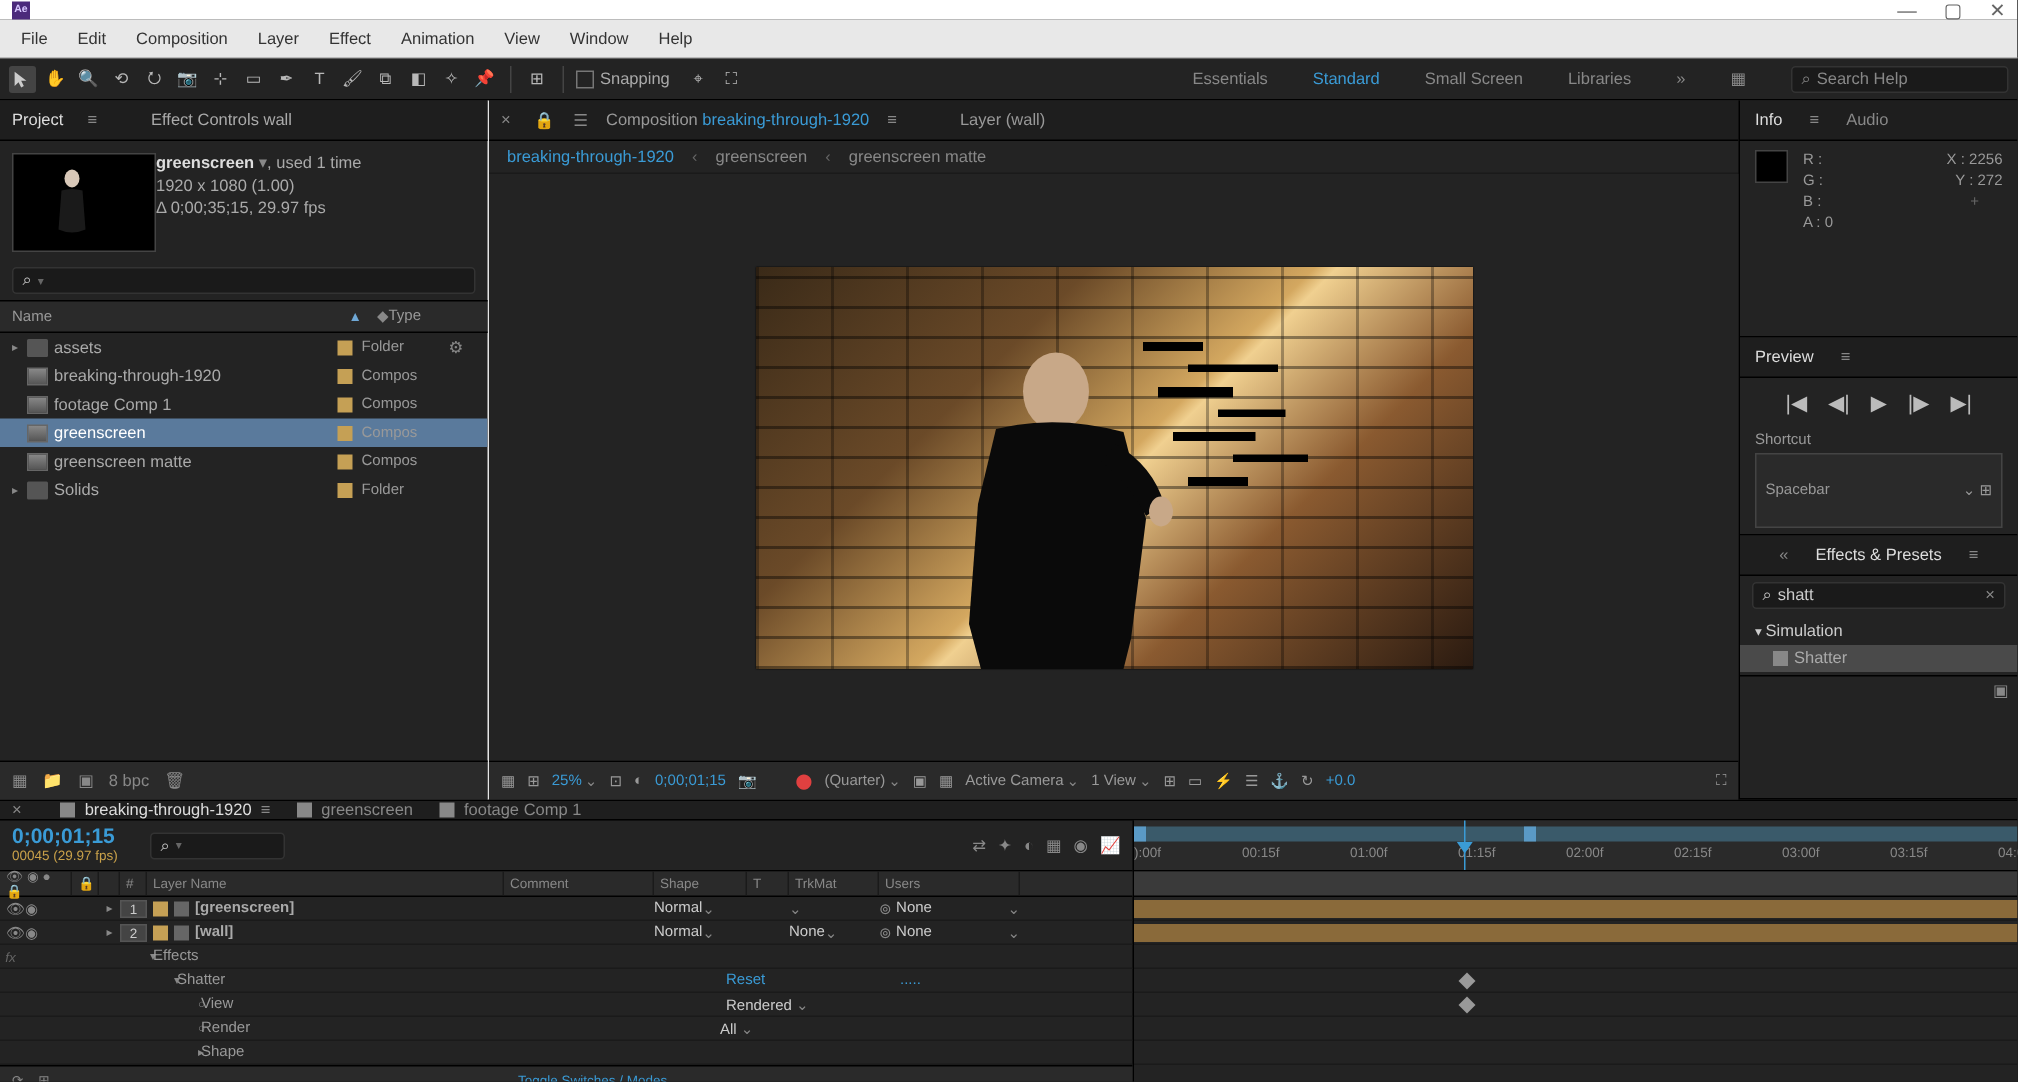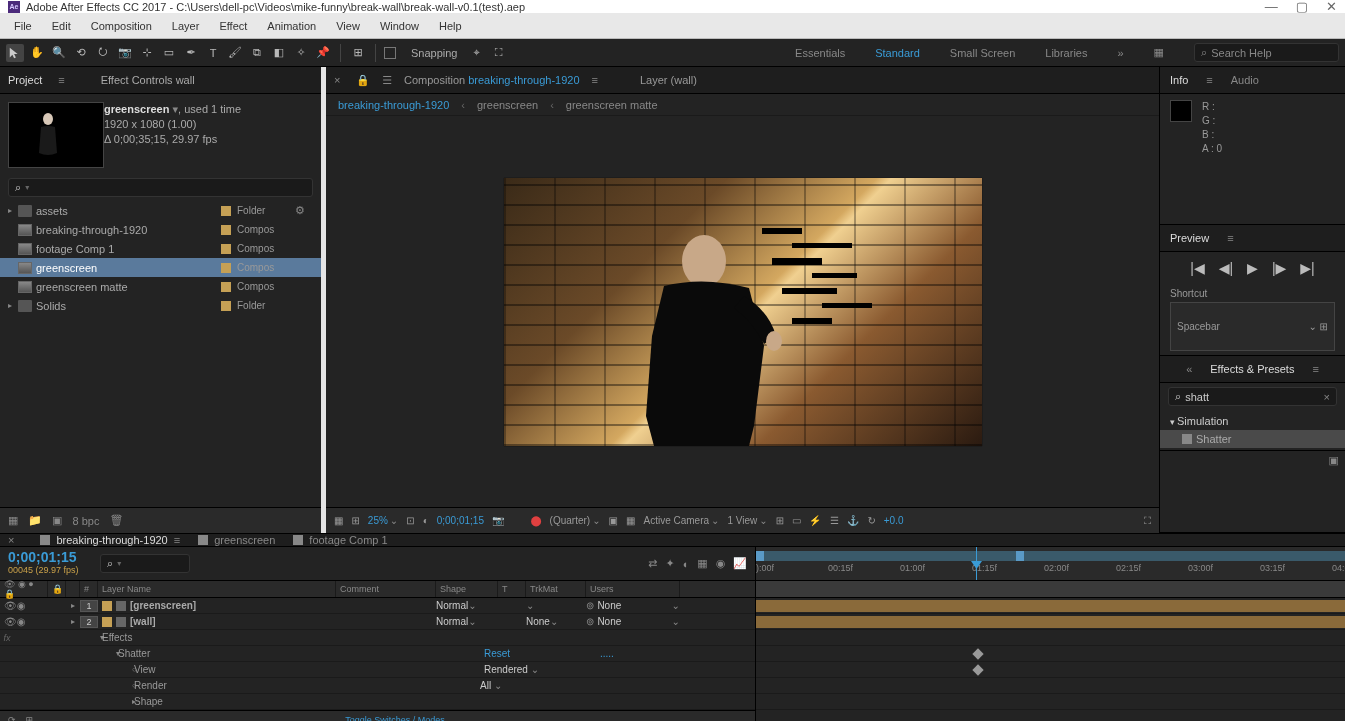--- a/index.html
+++ b/index.html
@@ -6,28 +6,28 @@
 body { background: #232323; color: #ccc; font-size: 11px; overflow: hidden; width: 1345px; height: 721px; }
 .titlebar { background: #fff; color: #333; height: 13px; display: flex; align-items: center; padding: 0 8px; font-size: 11px; }
 .titlebar .app-icon { width: 12px; height: 12px; background: #4b2a7b; margin-right: 6px; display: inline-flex; align-items: center; justify-content: center; color: #d8c8ff; font-size: 7px; font-weight: bold; }
 .titlebar .wincontrols { margin-left: auto; display: flex; gap: 18px; color: #666; font-size: 13px; }
 .menubar { background: #e8e8e8; color: #333; height: 26px; display: flex; align-items: center; padding: 0 4px; border-bottom: 1px solid #bbb; }
 .menubar span { padding: 4px 10px; cursor: default; }
 .toolbar { background: #232323; height: 28px; display: flex; align-items: center; border-bottom: 1px solid #000; padding: 0 6px; gap: 4px; }
 .toolbar .tool { width: 18px; height: 18px; display: inline-flex; align-items: center; justify-content: center; color: #b8b8b8; cursor: pointer; }
 .toolbar .tool.active { background: #444; border-radius: 2px; }
 .toolbar .sep { width: 1px; height: 18px; background: #444; margin: 0 4px; }
-.toolbar .snapping { color: #aaa; display: flex; align-items: flex-start; gap: 15px; }
+.toolbar .snapping { color: #aaa; display: flex; align-items: flex-start; gap: 4px; }
 .toolbar .checkbox { width: 12px; height: 12px; border: 1px solid #777; display: inline-block; }
 .workspace-tabs { margin-left: auto; display: flex; gap: 30px; align-items: center; }
 .workspace-tabs span { color: #888; cursor: pointer; }
 .workspace-tabs span.active { color: #3a9bd6; }
 .toolbar .search { background: #1a1a1a; border: 1px solid #333; padding: 2px 6px; width: 145px; color: #888; display: flex; align-items: center; gap: 4px; border-radius: 3px; }
 .main { display: flex; height: 466px; }
-.left-panel { width: 326px; background: #232323; border-right: 5px solid #e5e5e5; display: flex; flex-direction: column; }
+.left-panel { width: 326px; background: #232323; border-right: 1px solid #e5e5e5; display: flex; flex-direction: column; }
 .panel-tabs { height: 27px; display: flex; align-items: center; padding: 0 8px; gap: 16px; border-bottom: 1px solid #000; background: #1e1e1e; }
 .panel-tabs .tab { color: #aaa; cursor: pointer; }
 .panel-tabs .tab.active { color: #ddd; }
 .panel-tabs .menu-icon { color: #888; }
 .proj-info { display: flex; padding: 8px; height: 80px; }
 .proj-thumb { width: 96px; height: 66px; background: #000; border: 1px solid #444; position: relative; }
 .proj-thumb .figure { position: absolute; left: 24px; top: 8px; width: 30px; height: 50px; }
 .proj-meta { font-size: 11px; color: #aaa; line-height: 15px; }
 .proj-meta .name { color: #ddd; font-weight: bold; }
 .proj-search { padding: 4px 8px; }
@@ -140,21 +140,20 @@
 .tl-track { height: 16px; border-bottom: 1px solid #1a1a1a; position: relative; }
 .tl-track .bar { position: absolute; top: 2px; height: 12px; }
 .tl-track .kf { position: absolute; top: 4px; width: 8px; height: 8px; background: #999; transform: rotate(45deg); }
 .icon-svg { width: 14px; height: 14px; }
 </style>
 </head>
 <body>
 
 <div class="titlebar">
   <span class="app-icon">Ae</span>
-  <span>Adobe After Effects CC 2017 - C:\Users\dell-pc\Videos\mike-funny\break-wall\break-wall-v0.1(test).aep</span>
   <div class="wincontrols">
     <span>—</span>
     <span>▢</span>
     <span>✕</span>
   </div>
 </div>
 
 <div class="menubar">
   <span>File</span>
   <span>Edit</span>
@@ -230,20 +229,28 @@
         <div>1920 x 1080 (1.00)</div>
         <div>Δ 0;00;35;15, 29.97 fps</div>
       </div>
     </div>
     <div class="proj-search">
       <div class="sbox">
           <span>⌕</span>
           <span style="font-size:8px;color:#666">▾</span>
         </div>
     </div>
+    <div class="proj-header">
+      <span class="col name">
+          <span>Name</span>
+          <span class="sort">▲</span>
+          <span style="color:#888">◆</span>
+        </span>
+      <span class="col type">Type</span>
+    </div>
     <div class="proj-list" id="proj-list">
         <div class="proj-item">
           <span class="arrow">▸</span>
           <span class="icon folder"></span>
           <span class="label">assets</span>
           <span class="tag"></span>
           <span class="type">Folder</span>
           <span class="extras">⚙</span>
         </div>
         <div class="proj-item">
@@ -366,20 +373,25 @@
         <span class="tab">Audio</span>
       </div>
       <div class="info-content">
         <div class="swatch"></div>
         <div class="rgba">
           <div>R :</div>
           <div>G :</div>
           <div>B :</div>
           <div>A :  0</div>
         </div>
+        <div class="xy">
+          <div>X : 2256</div>
+          <div>Y :  272</div>
+          <div style="color:#666;text-align:center">+</div>
+        </div>
       </div>
     </div>
     <div class="rp-section">
       <div class="rp-tabs">
         <span class="tab active">Preview</span>
         <span style="color:#888">≡</span>
       </div>
       <div class="preview-content">
         <span>|◀</span>
         <span>◀|</span>

